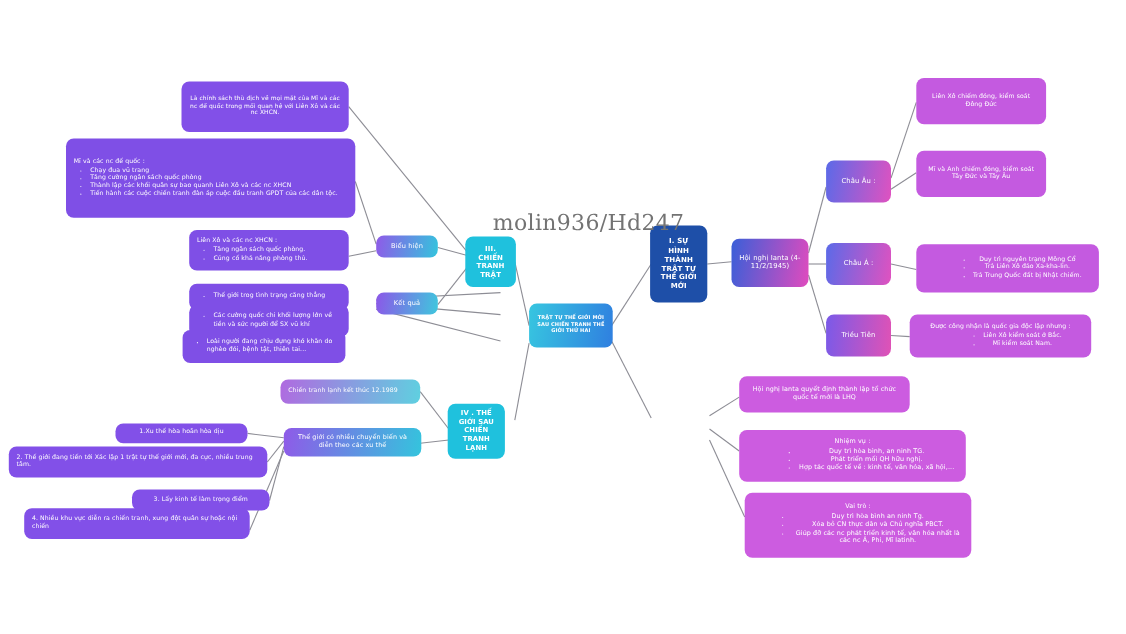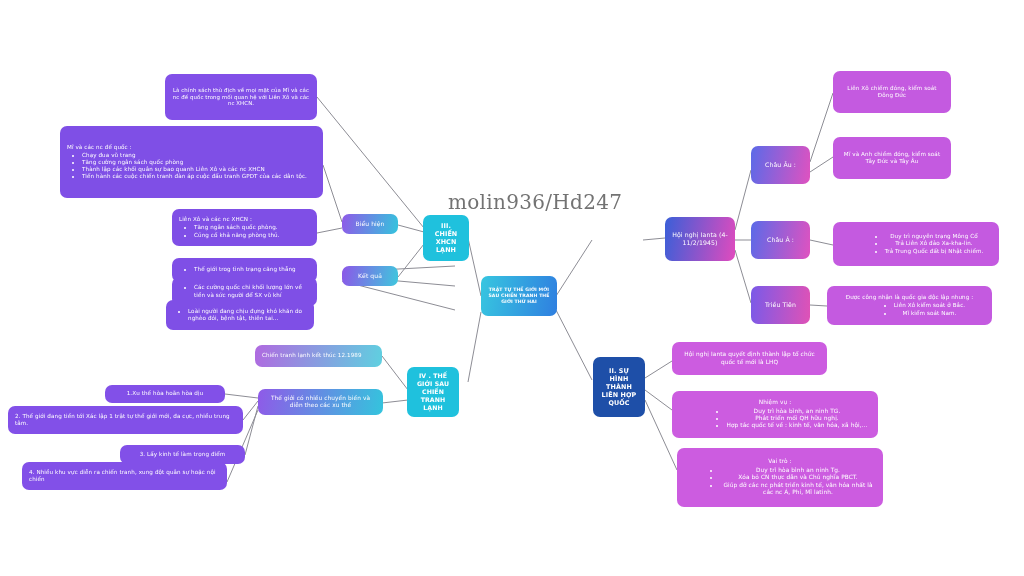--- a/index.html
+++ b/index.html
@@ -107,21 +107,21 @@
     </g>
   </svg>
 
   <div id="title">molin936/Hd247</div>
 
   <div class="node ctr g-cyanblue" style="left:481px;top:276px;width:76px;height:40px;font-size:4.6px;font-weight:700;">
     <span>TRẬT TỰ THẾ GIỚI MỚI SAU CHIẾN TRANH THẾ GIỚI THỨ HAI</span>
   </div>
 
   <div class="node ctr p-cyan" style="left:423px;top:215px;width:46px;height:46px;font-size:6.4px;font-weight:700;">
-    <span>III. CHIẾN XHCN LẠNH</span>
+    <span>III. CHIẾN TRANH TRẬT</span>
   </div>
 
   <div class="node ctr p-violet" style="left:165px;top:74px;width:152px;height:46px;font-size:5.4px;">
     <span>Là chính sách thù địch về mọi mặt của Mĩ và các nc đế quốc trong mối quan hệ với Liên Xô và các nc XHCN.</span>
   </div>
 
   <div class="node ctr g-vio-cyan" style="left:342px;top:214px;width:56px;height:20px;font-size:6px;">
     <span>Biểu hiện</span>
   </div>
 
@@ -181,20 +181,23 @@
   <div class="node lft p-violet" style="left:8px;top:406px;width:235px;height:28px;font-size:5.6px;">
     <span>2. Thế giới đang tiến tới Xác lập 1 trật tự thế giới mới, đa cực, nhiều trung tâm.</span>
   </div>
   <div class="node ctr p-violet" style="left:120px;top:445px;width:125px;height:19px;font-size:5.6px;">
     <span>3. Lấy kinh tế làm trọng điểm</span>
   </div>
   <div class="node lft p-violet" style="left:22px;top:462px;width:205px;height:28px;font-size:5.6px;">
     <span>4. Nhiều khu vực diễn ra chiến tranh, xung đột quân sự hoặc nội chiến</span>
   </div>
 
+  <div class="node ctr p-navy" style="left:591px;top:205px;width:52px;height:70px;font-size:6.4px;font-weight:700;">
+    <span>I. SỰ HÌNH THÀNH TRẬT TỰ THẾ GIỚI MỚI</span>
+  </div>
 
   <div class="node ctr g-blu-pink" style="left:665px;top:217px;width:70px;height:44px;font-size:6.2px;">
     <span>Hội nghị Ianta (4-11/2/1945)</span>
   </div>
 
   <div class="node ctr g-vio-pink" style="left:751px;top:146px;width:59px;height:38px;font-size:6.2px;">
     <span>Châu Âu :</span>
   </div>
   <div class="node ctr g-vio-pink" style="left:751px;top:221px;width:59px;height:38px;font-size:6.2px;">
     <span>Châu Á :</span>
@@ -219,23 +222,20 @@
   </div>
 
   <div class="node ctr p-orchid" style="left:827px;top:286px;width:165px;height:39px;font-size:5.6px;">
     <div class="hd">Được công nhận là quốc gia độc lập nhưng :</div>
     <ul style="padding-left:40px;">
       <li>Liên Xô kiểm soát ở Bắc.</li>
       <li>Mĩ kiểm soát Nam.</li>
     </ul>
   </div>
 
-  <div class="node ctr p-navy" style="left:593px;top:357px;width:52px;height:60px;font-size:6.4px;font-weight:700;">
-    <span>II. SỰ HÌNH THÀNH LIÊN HỢP QUỐC</span>
-  </div>
 
   <div class="node ctr p-orchid2" style="left:672px;top:342px;width:155px;height:33px;font-size:5.8px;">
     <span>Hội nghị Ianta quyết định thành lập tổ chức quốc tế mới là LHQ</span>
   </div>
 
   <div class="node ctr p-orchid2" style="left:672px;top:391px;width:206px;height:47px;font-size:5.8px;">
     <div class="hd">Nhiệm vụ :</div>
     <ul style="padding-left:44px;">
       <li>Duy trì hòa bình, an ninh TG.</li>
       <li>Phát triển mối QH hữu nghị.</li>

